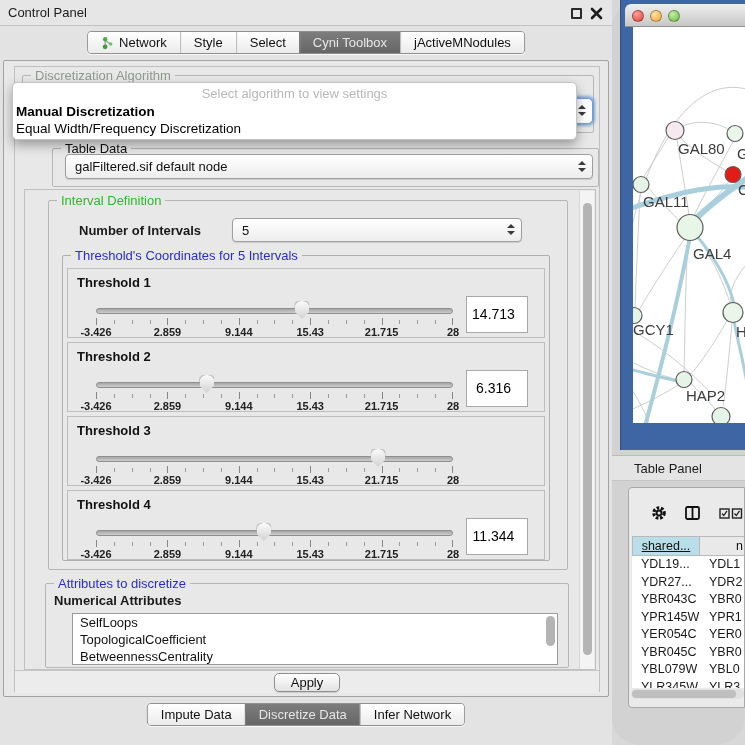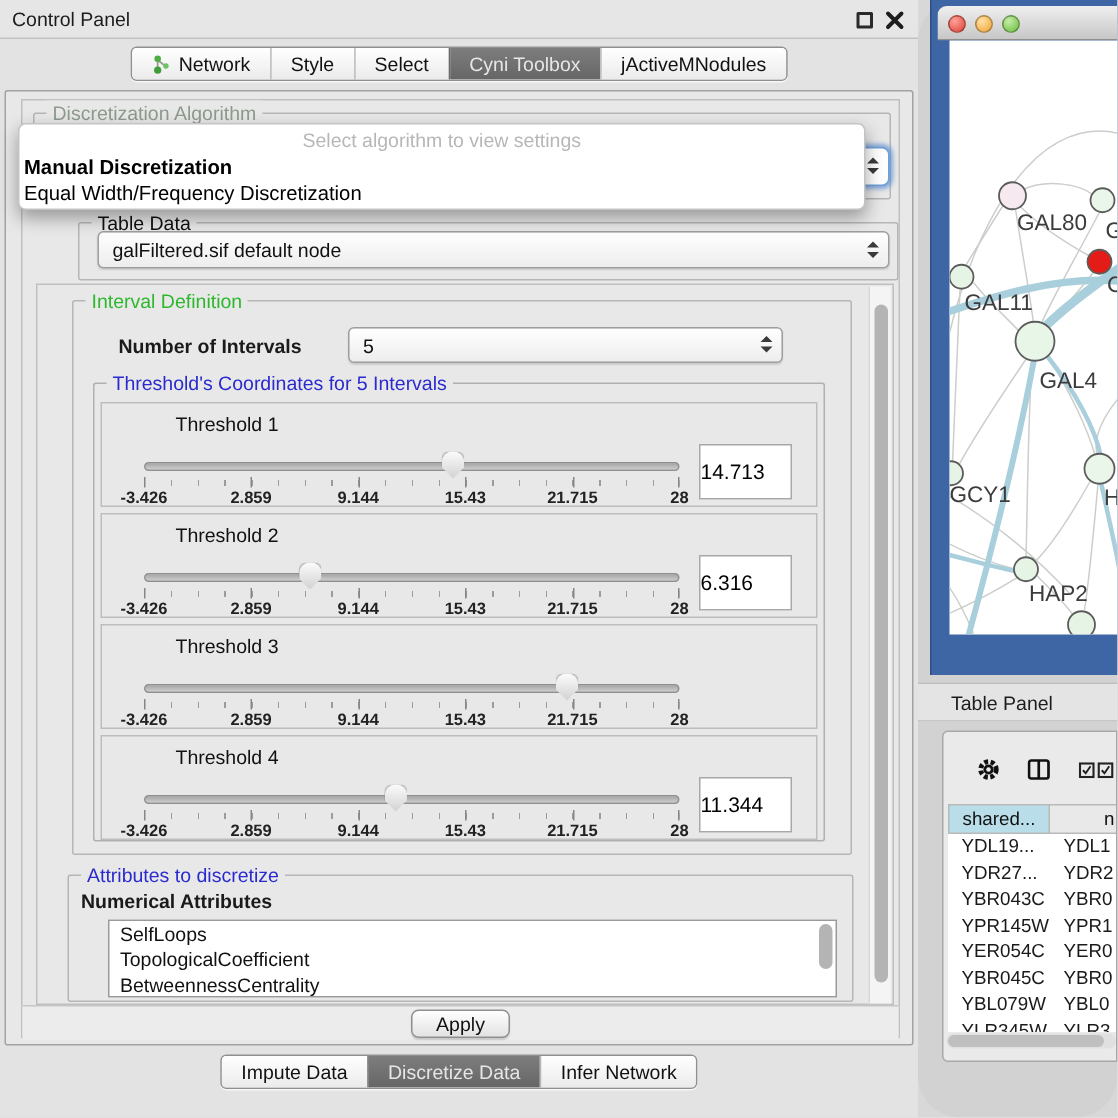--- a/index.html
+++ b/index.html
@@ -50,36 +50,36 @@
   .popup { left:12px; top:82px; width:565px; height:58px; background:#ffffff; border:1px solid #c4c4c4; border-radius:5px;
            box-shadow:0 5px 12px rgba(0,0,0,.35); z-index:30; }
   .popup-hint { top:3px; left:0; width:100%; text-align:center; font-size:13px; color:#b7b7b7; }
   .popup-opt1 { top:21px; left:3px; font-size:13.5px; font-weight:bold; color:#000; }
   .popup-opt2 { top:38px; left:3px; font-size:13.5px; color:#000; }
   .focus-combo { border:1px solid #6f9fd8; border-radius:5px; background:#fff;
                  box-shadow:0 0 3px 2px rgba(96,146,208,.75); z-index:5; }
 
   
   .threshold-box { border:1px solid #bdbdbd; background:#e8e8e8; }
-  .th-label { left:9px; top:6px; font-size:13px; font-weight:normal; color:#111;margin-left:40px; }
+  .th-label { left:9px; top:6px; font-size:13px; font-weight:bold; color:#111; }
   .slider-wrap { left:28px; top:34px; width:357px; height:34px; }
   .track { left:0; right:0; top:5px; height:6px; border:1px solid #8f8f8f; border-radius:3px;
            background:linear-gradient(#a6a6a6,#cdcdcd); }
   .thumb { top:-2px; width:15px; height:18px; transform:translateX(-50%);
            background:linear-gradient(#fbfbfb,#d2d2d2);
            border-radius:7px 7px 2px 2px;
            clip-path:polygon(0 0,100% 0,100% 58%,50% 100%,0 58%);
            filter:drop-shadow(0 0 1px rgba(0,0,0,.6)); }
   .ticks { left:0; right:0; top:17px; height:4px;
            background:repeating-linear-gradient(90deg,#9b9b9b 0,#9b9b9b 1px,transparent 1px,transparent 5%); }
   .majtick { top:15px; width:1px; height:7px; background:#868686; }
   .scale-row { left:0; right:0; top:23px; height:12px; }
   .scale-lab { position:absolute; transform:translateX(-50%); font-size:11px; font-weight:bold; color:#222; white-space:nowrap; }
   .value-box { left:398px; top:27px; width:62px; height:37px; background:#fff; border:1px solid #a8a8a8;
-               font-size:14px; line-height:35px; text-align:left; padding-right:7px; color:#000; }
+               font-size:14px; line-height:35px; text-align:center; padding-right:7px; color:#000; }
 
   
   .listbox { background:#fff; border:1px solid #9a9a9a; overflow:hidden; }
   .list-item { font-size:13px; line-height:17px; padding-left:7px; color:#111; white-space:nowrap; }
   .vscroll-thumb { background:#b4b4b4; border-radius:5px; }
 
   .apply-band { left:0px; top:603px; width:584px; height:23px; border-top:1px solid #c6c6c6; background:#ececec; }
   .apply-btn { left:50%; top:2px; transform:translateX(-50%); width:66px; height:19px; border:1px solid #8f8f8f; border-radius:5px;
                background:linear-gradient(#ffffff,#e2e2e2); font-size:13px; text-align:center; line-height:17px; color:#111;
                box-shadow:0 1px 1px rgba(0,0,0,.15); }
@@ -97,21 +97,21 @@
 
   .tp-titlebar { left:0px; top:455px; width:133px; height:26px; background:#e4e4e4;
                  border-top:1px solid #bcbcbc; border-bottom:1px solid #c6c6c6; }
   .tp-title { left:22px; top:5px; font-size:13px; color:#1c1c1c; }
   .table-panel { left:16px; top:487px; width:117px; height:221px; border:1px solid #a8a8a8; border-radius:4px 0 0 4px;
                  background:#eaeaea; overflow:hidden; }
   .tp-toolbar { left:0; top:0; width:117px; height:48px; }
   .tp-icon { top:17px; }
   .thead-cell { top:48px; height:20px; font-size:12.5px; line-height:19px; border:1px solid #b9b9b9; border-left:none;
                 text-align:center; color:#111; overflow:hidden; white-space:nowrap; }
-  .col0 { left:3px; width:68px; }
+  .col0 { left:3px; width:68px;text-decoration:underline; }
   .col1 { left:71px; width:46px; }
   .trows { left:3px; top:68px; width:114px; height:132px; background:#fff; overflow:hidden; }
   .trow { height:17.5px; display:flex; }
   .tcell { font-size:12.5px; line-height:17px; padding-left:9px; white-space:nowrap; overflow:hidden; }
   .tcell0 { width:68px; }
   .tcell1 { width:46px; }
   .hscroll { left:2px; top:201px; width:113px; height:10px; background:#e0e0e0; border-radius:5px; }
   .hscroll-thumb { left:1px; top:1px; width:104px; height:8px; background:#bfbfbf; border-radius:4px; }
 
   svg { display:block; }

